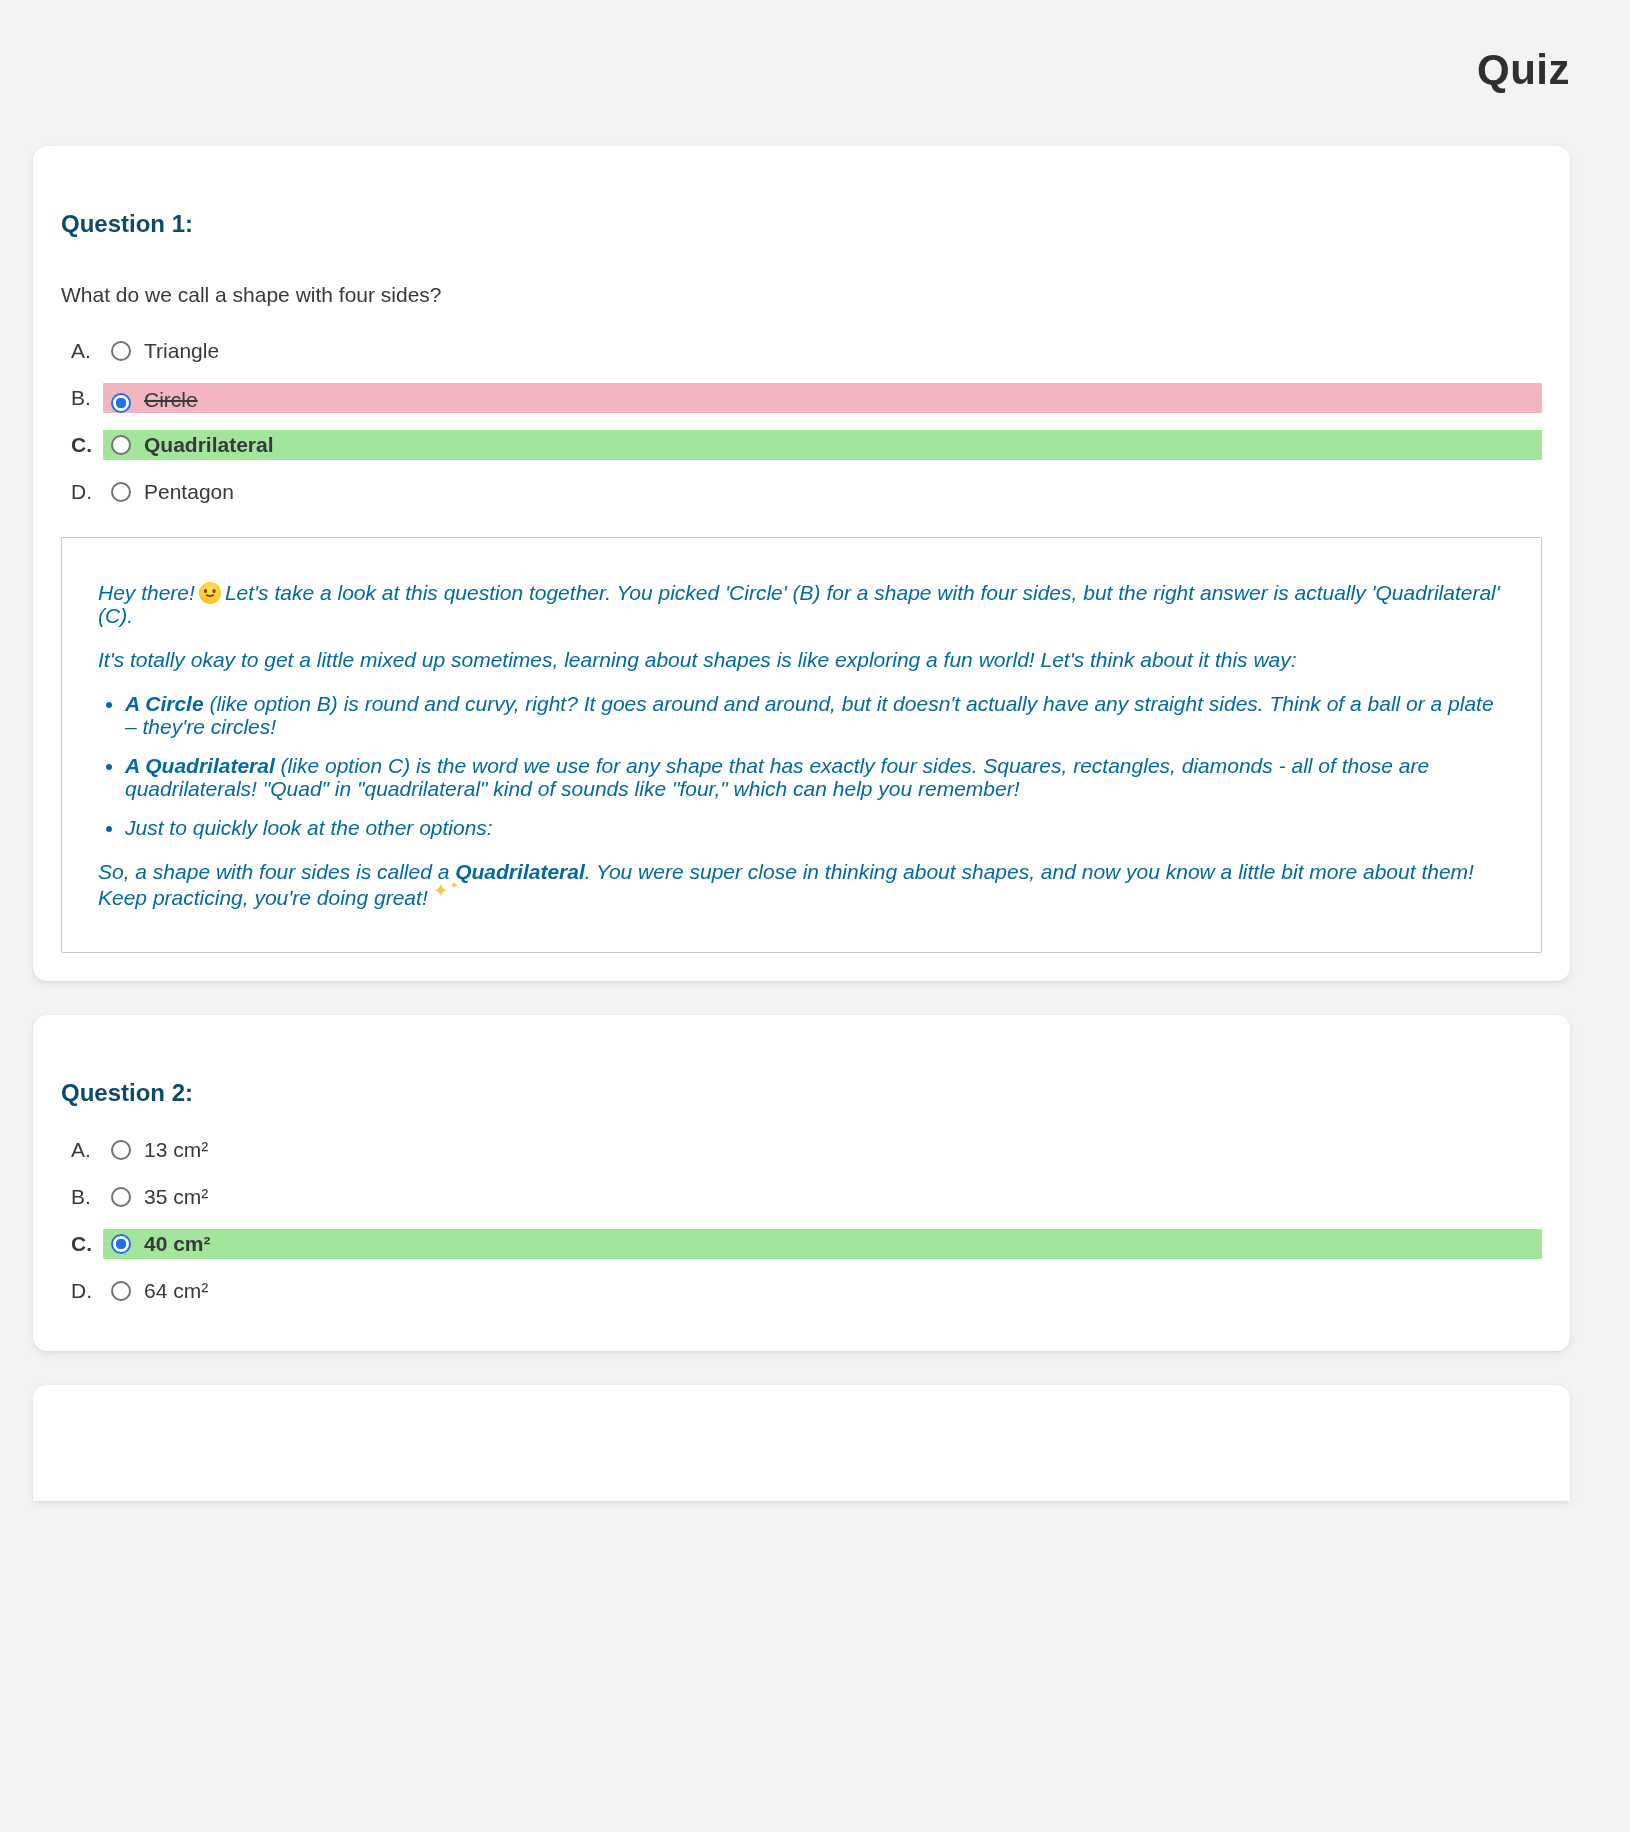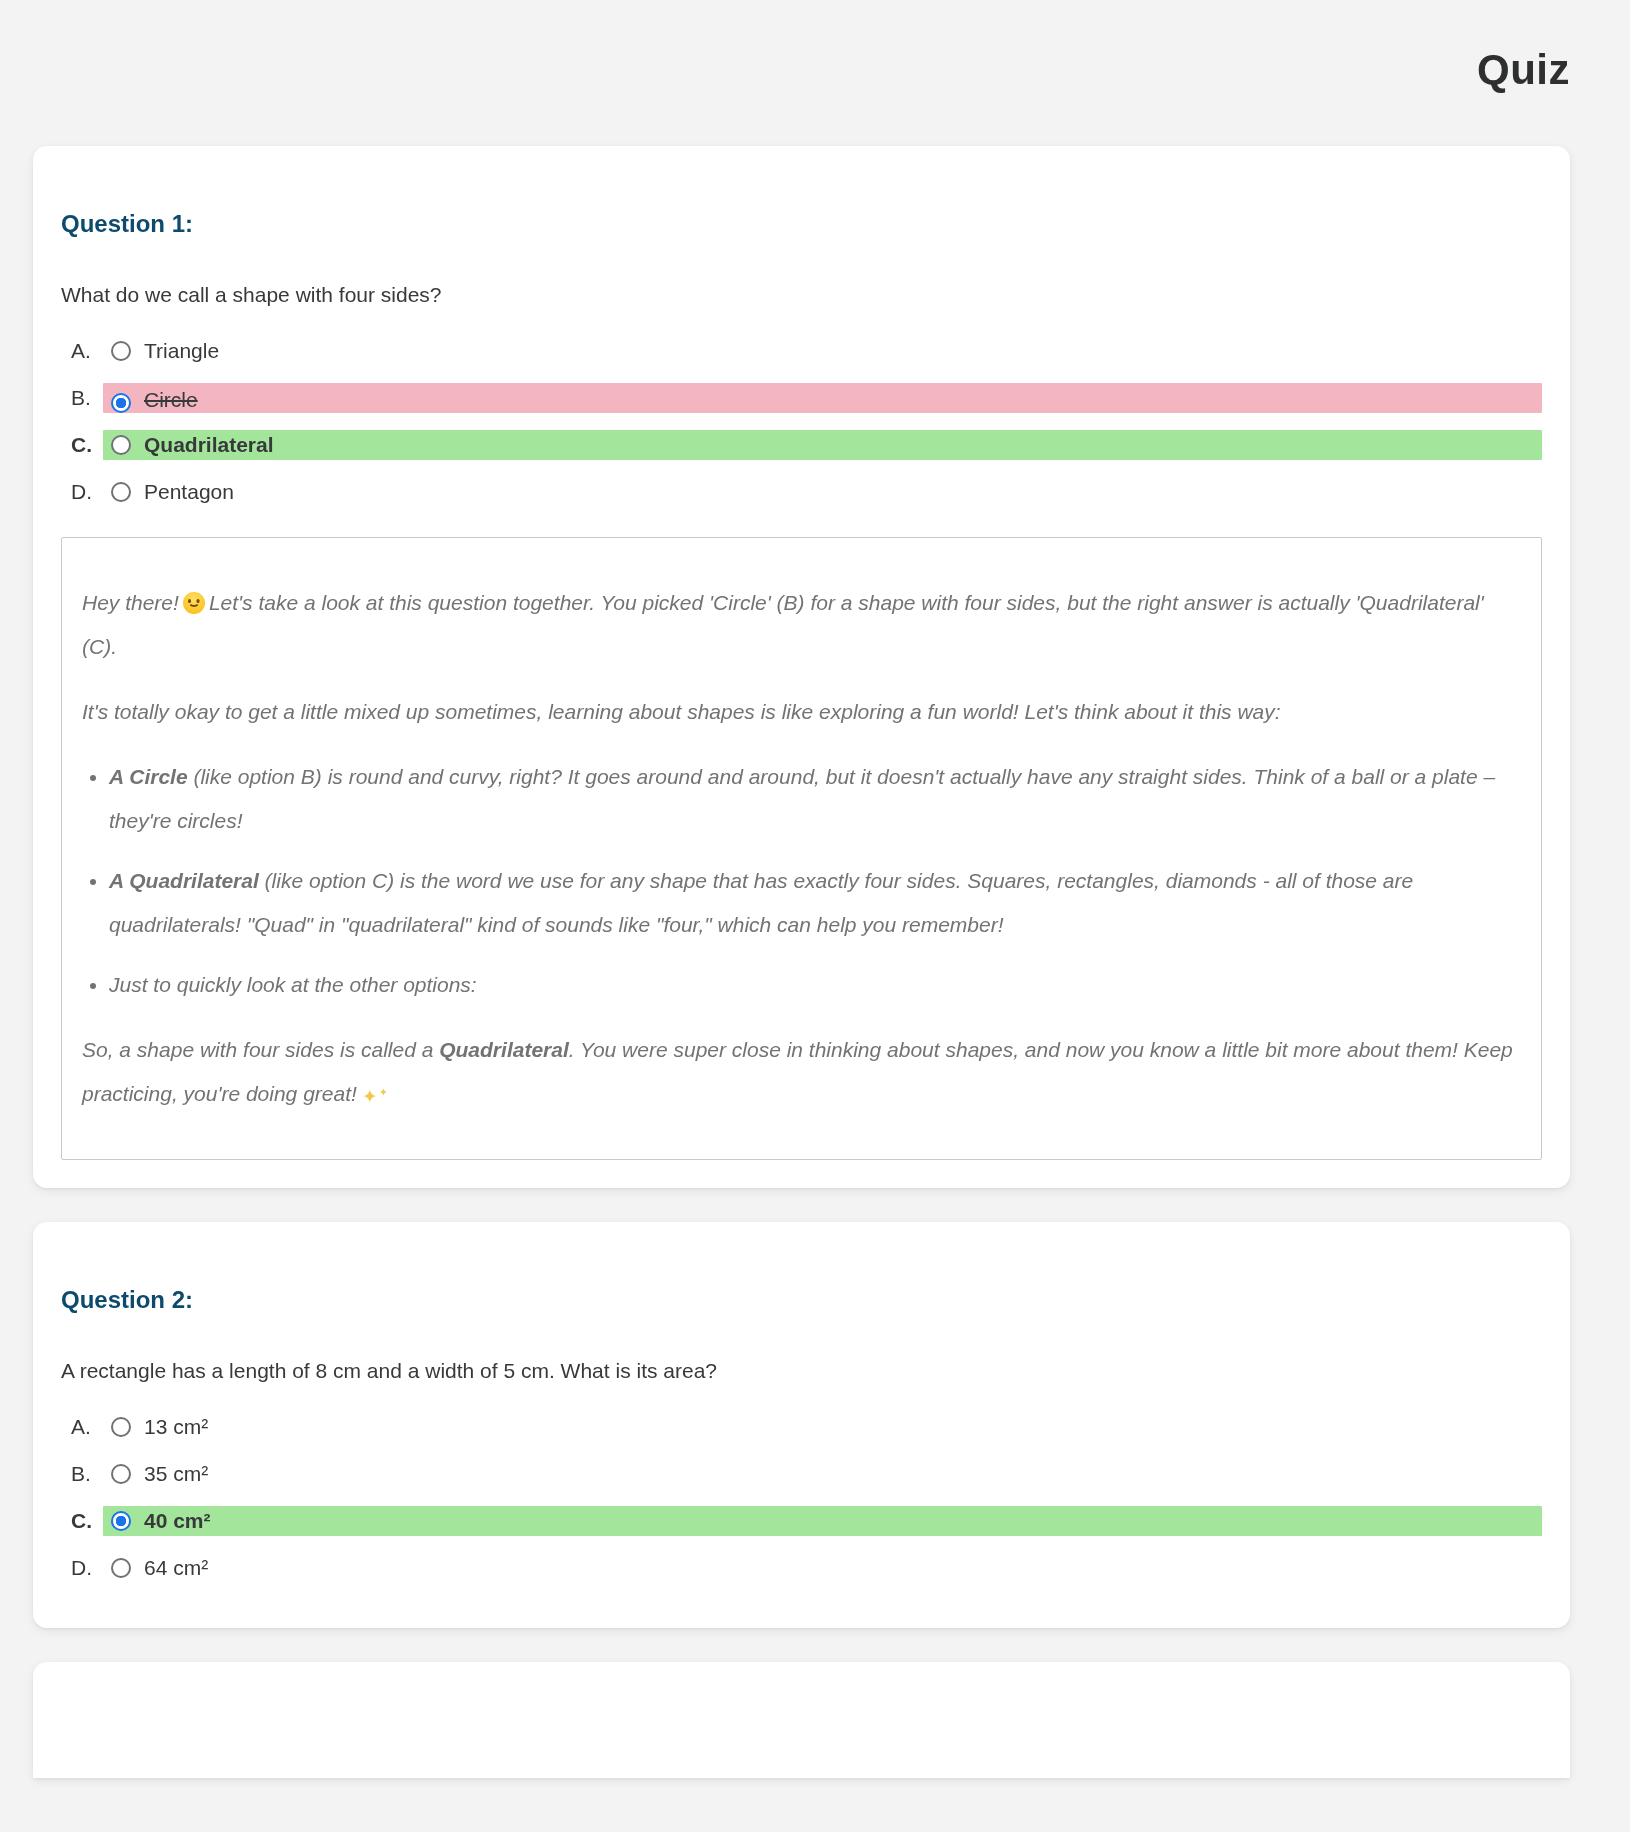--- a/index.html
+++ b/index.html
@@ -86,25 +86,25 @@
     border-color: #1a73e8;
     background: radial-gradient(circle, #1a73e8 0 5px, #ffffff 5.5px);
   }
   .opt-label { line-height: 26px; }
   .opt-label.strike { text-decoration: line-through; text-decoration-thickness: 2px; }
   .opt-label.bold { font-weight: 700; }
   .feedback {
     margin-top: 30px;
     border: 1px solid #c9c9c9;
     border-radius: 2px;
-    padding: 22px 20px;
+    padding: 22px 36px;
     font-style: italic;
     font-size: 21px;
-    line-height: 44px;
-    color: #737373;
+    line-height: 23px;
+    color: #0369a1;
   }
   .feedback p { margin: 21px 0; }
   .feedback b { font-weight: 700; }
   .feedback ul {
     margin: 21px 0;
     padding-left: 27px;
     list-style-type: disc;
   }
   .feedback ul ul {
     margin: 8px 0 0 0;
@@ -228,21 +228,20 @@
         </li>
       </ul>
       <p>
         <span>So, a shape with four sides is called a </span><b>Quadrilateral</b><span>. You were super close in thinking about shapes, and now you know a little bit more about them! Keep practicing, you're doing great!</span><span class="emoji-sparkle"></span>
       </p>
     </div>
   </section>
 
   <section class="card">
     <h3 class="q-heading">Question 2:</h3>
-    <p class="q-prompt">A rectangle has a length of 8 cm and a width of 5 cm. What is its area?</p>
 
     <div class="options">
 
       <div class="opt-row">
         <span class="opt-letter">A.</span>
         <div class="opt-body">
           <span class="radio"></span>
           <span class="opt-label">13 cm²</span>
         </div>
       </div>

